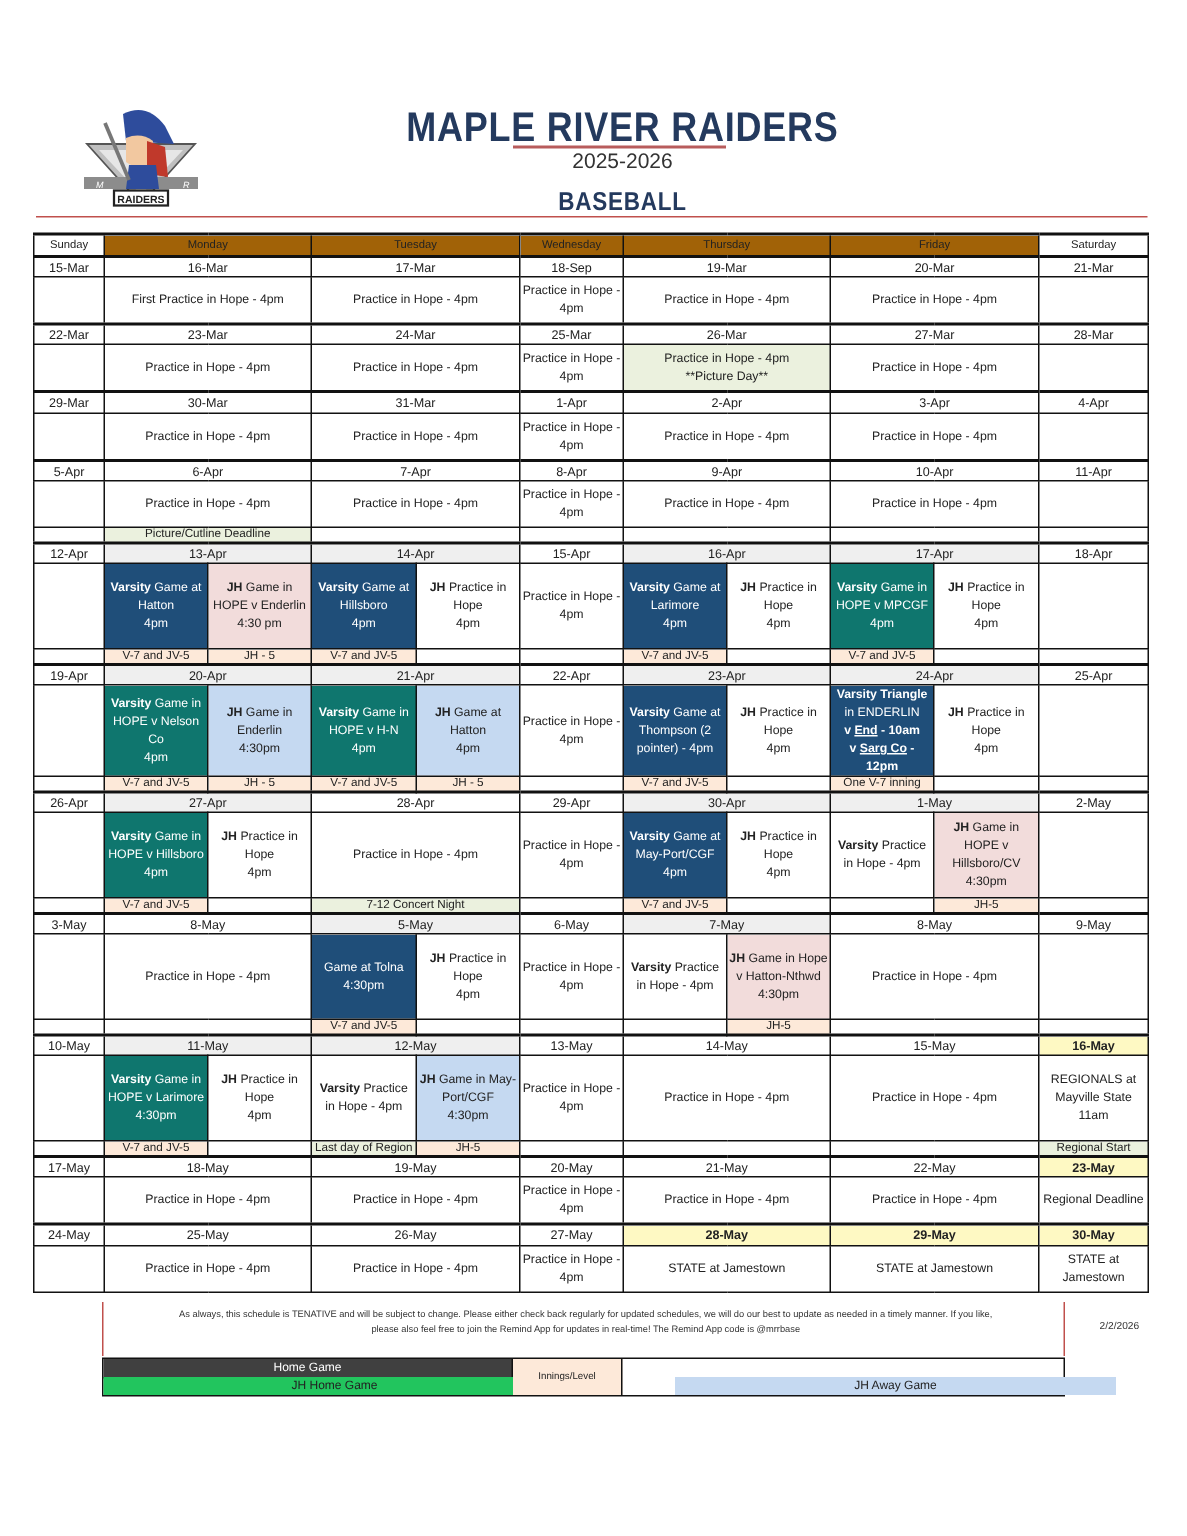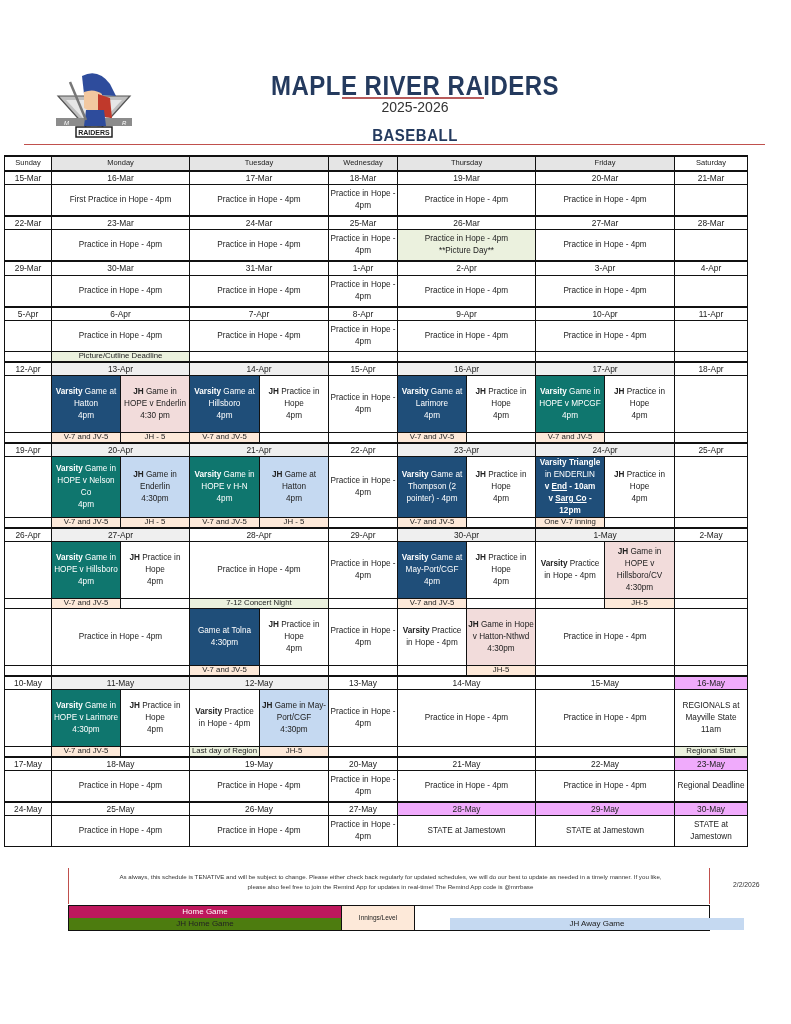--- a/index.html
+++ b/index.html
@@ -4,48 +4,48 @@
 <style>
   html, body { margin:0; padding:0; background:#ffffff; }
   body { width:791px; height:1024px; position:relative; overflow:hidden; font-family:"Liberation Sans", sans-serif; color:#222; }
   .logo { position:absolute; left:54px; top:70px; width:80px; height:72px; }
   .title { position:absolute; left:250px; width:330px; top:70px; text-align:center; font-family:"Liberation Sans", sans-serif; font-weight:bold; font-size:24px; letter-spacing:0.5px; color:#243a5e; transform:scaleY(1.15); transform-origin:top; }
   .title-rule { position:absolute; left:342px; top:97px; width:142px; height:2px; background:#b85c5c; }
   .season { position:absolute; left:250px; width:330px; top:99px; text-align:center; font-size:14px; color:#333; }
   .sport { position:absolute; left:250px; width:330px; top:125px; text-align:center; font-weight:bold; font-size:15px; color:#243a5e; letter-spacing:0.5px; transform:scaleY(1.15); transform-origin:top; }
   .top-rule { position:absolute; left:24px; top:144px; width:741px; height:1px; background:#c0504d; }
 
-  table.cal { position:absolute; left:4px; top:155px; width:743px; border-collapse:collapse; table-layout:fixed; font-size:8.2px;padding-left:12px; }
+  table.cal { position:absolute; left:22px; top:155px; width:743px; border-collapse:collapse; table-layout:fixed; font-size:8.2px;padding-left:12px; }
   table.cal td { border:1px solid #111; text-align:center; vertical-align:middle; padding:0 1px; line-height:1.45; overflow:hidden; }
-  table.cal tr.dayhdr td { height:13px; font-size:7.5px; background:#e5e5e5; border-width:2px 1px 2px 1px; }
+  table.cal tr.dayhdr td { height:13px; font-size:7.5px; background:#a16207; border-width:2px 1px 2px 1px; }
   table.cal tr.dayhdr td.wh { background:#fff; }
   table.cal tr.date td { height:12px; font-size:8.4px; border-top:2px solid #111; }
   table.cal tr.date td.g { background:#efefef;margin-left:48px; }
-  table.cal tr.date td.dg { background:#f0abfc; }
+  table.cal tr.date td.dg { background:#fef9c3;font-weight:bold; }
   table.cal tr.body td { height:30px; }
   table.cal tr.body.tall td { height:56px; }
   table.cal tr.sub td { height:9px; font-size:7.8px; line-height:1.1; }
   td.away { background:#1f4e79; color:#fff; }
   td.home { background:#0f766e; color:#fff; }
   td.jhhome { background:#f2dcdb; }
   td.jhaway { background:#c5d9f1; }
   td.inn { background:#fde9d9; }
   td.note { background:#ebf1de; }
   td.sun { border-left:2px solid #111; }
   td.sat { border-right:2px solid #111; }
   b { font-weight:bold; }
   u { text-decoration:underline; }
 
   .disclaimer { position:absolute; left:68px; top:872px; width:645px; text-align:center; font-size:6.2px; line-height:1.6; color:#333; }
   .disclaimer-box { position:absolute; left:68px; top:868px; width:640px; height:36px; border-left:1px solid #c0504d; border-right:1px solid #c0504d; }
   .date-stamp { position:absolute; left:733px; top:881px; font-size:6.8px; color:#333; }
   .legend { position:absolute; left:68px; top:905px; width:640px; height:24px; border:1px solid #111; }
   .lg { position:absolute; text-align:center; font-size:8px; line-height:12px; height:12px; }
-  .lg-home { left:0; top:0; width:272px; background:#be185d; color:#fff; border-right:1px solid #111; border-bottom:1px solid #111; }
-  .lg-jhhome { left:0; top:12px; width:272px; background:#4d7c0f; border-right:1px solid #111; }
+  .lg-home { left:0; top:0; width:272px; background:#404040; color:#fff; border-right:1px solid #111; border-bottom:1px solid #111; }
+  .lg-jhhome { left:0; top:12px; width:272px; background:#22c55e; border-right:1px solid #111;padding-left:18px; }
   .lg-inn { left:273px; top:0; width:72px; height:24px; line-height:24px; background:#fde9d9; font-size:6.5px; border-right:1px solid #111; }
   .lg-away { left:346px; top:0; width:294px; background:#1f4e79; color:#fff; border-bottom:1px solid #111; }
   .lg-jhaway { left:346px; top:12px; width:294px; background:#c5d9f1;margin-left:35px; }
 </style>
 </head>
 <body>
 
 <div class="logo">
   <svg width="80" height="72" viewBox="0 0 80 72">
     <polygon points="4,26 76,26 40,66" fill="#bfbfbf" stroke="#555" stroke-width="1.2"></polygon>
@@ -90,21 +90,21 @@
       <td colspan="2">Tuesday</td>
       <td>Wednesday</td>
       <td colspan="2">Thursday</td>
       <td colspan="2">Friday</td>
       <td class="wh sat">Saturday</td>
     </tr>
   <tr class="date">
         <td class=" sun" colspan="1">15-Mar</td>
         <td colspan="2">16-Mar</td>
         <td colspan="2">17-Mar</td>
-        <td colspan="1">18-Mar</td>
+        <td colspan="1">18-Sep</td>
         <td colspan="2">19-Mar</td>
         <td colspan="2">20-Mar</td>
         <td class=" sat" colspan="1">21-Mar</td>
       </tr>
       <tr class="body">
         <td class="sun"></td>
         <td colspan="2">First Practice in Hope - 4pm</td>
         <td colspan="2">Practice in Hope - 4pm</td>
         <td>Practice in Hope - 4pm</td>
         <td colspan="2">Practice in Hope - 4pm</td>
@@ -270,20 +270,29 @@
         <td class="inn">V-7 and JV-5</td>
         <td></td>
         <td class="note" colspan="2">7-12 Concert Night</td>
         <td></td>
         <td class="inn">V-7 and JV-5</td>
         <td></td>
         <td></td>
         <td class="inn">JH-5</td>
         <td class="sat "></td>
       </tr>
+      <tr class="date">
+        <td class=" sun" colspan="1">3-May</td>
+        <td colspan="2">8-May</td>
+        <td class="g" colspan="2">5-May</td>
+        <td colspan="1">6-May</td>
+        <td class="g" colspan="2">7-May</td>
+        <td colspan="2">8-May</td>
+        <td class=" sat" colspan="1">9-May</td>
+      </tr>
       <tr class="body tall">
         <td class="sun"></td>
         <td colspan="2">Practice in Hope - 4pm</td>
         <td class="away"><span>Game at Tolna</span><br><span>4:30pm</span></td>
         <td><b>JH</b> <span>Practice in Hope</span><br><span>4pm</span></td>
         <td>Practice in Hope - 4pm</td>
         <td><b>Varsity</b> <span>Practice in Hope - 4pm</span></td>
         <td class="jhhome"><b>JH</b> <span>Game in Hope v Hatton-Nthwd</span><br><span>4:30pm</span></td>
         <td colspan="2">Practice in Hope - 4pm</td>
         <td class="sat"></td>

